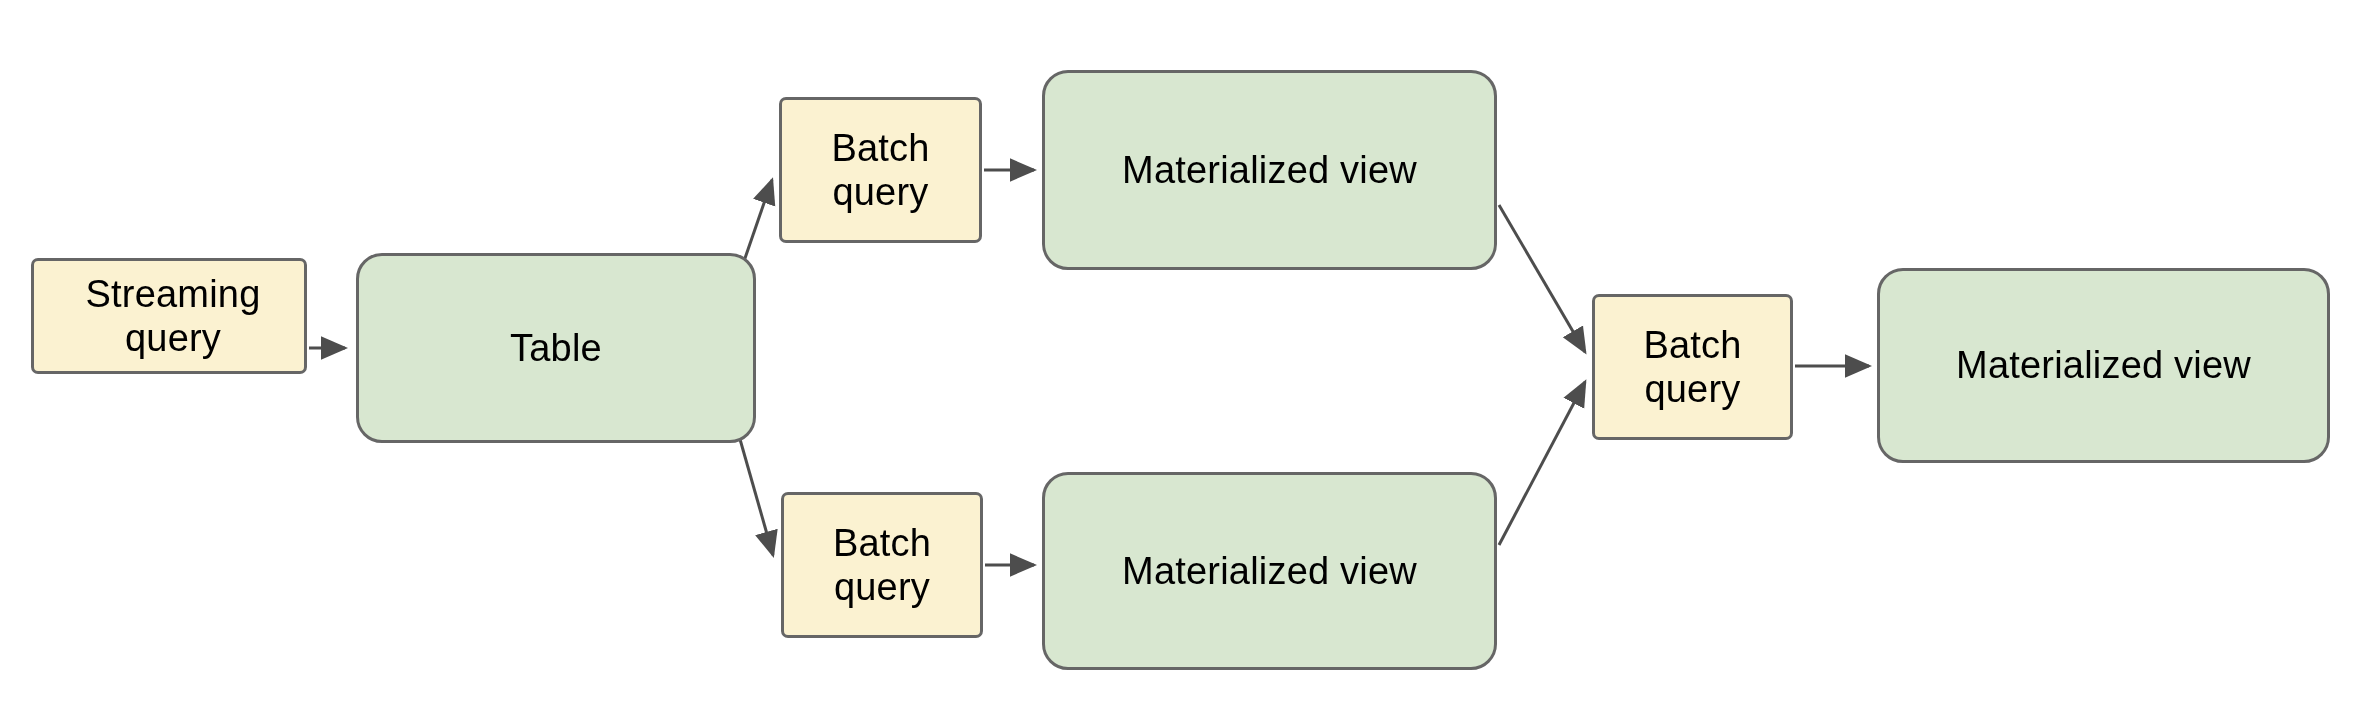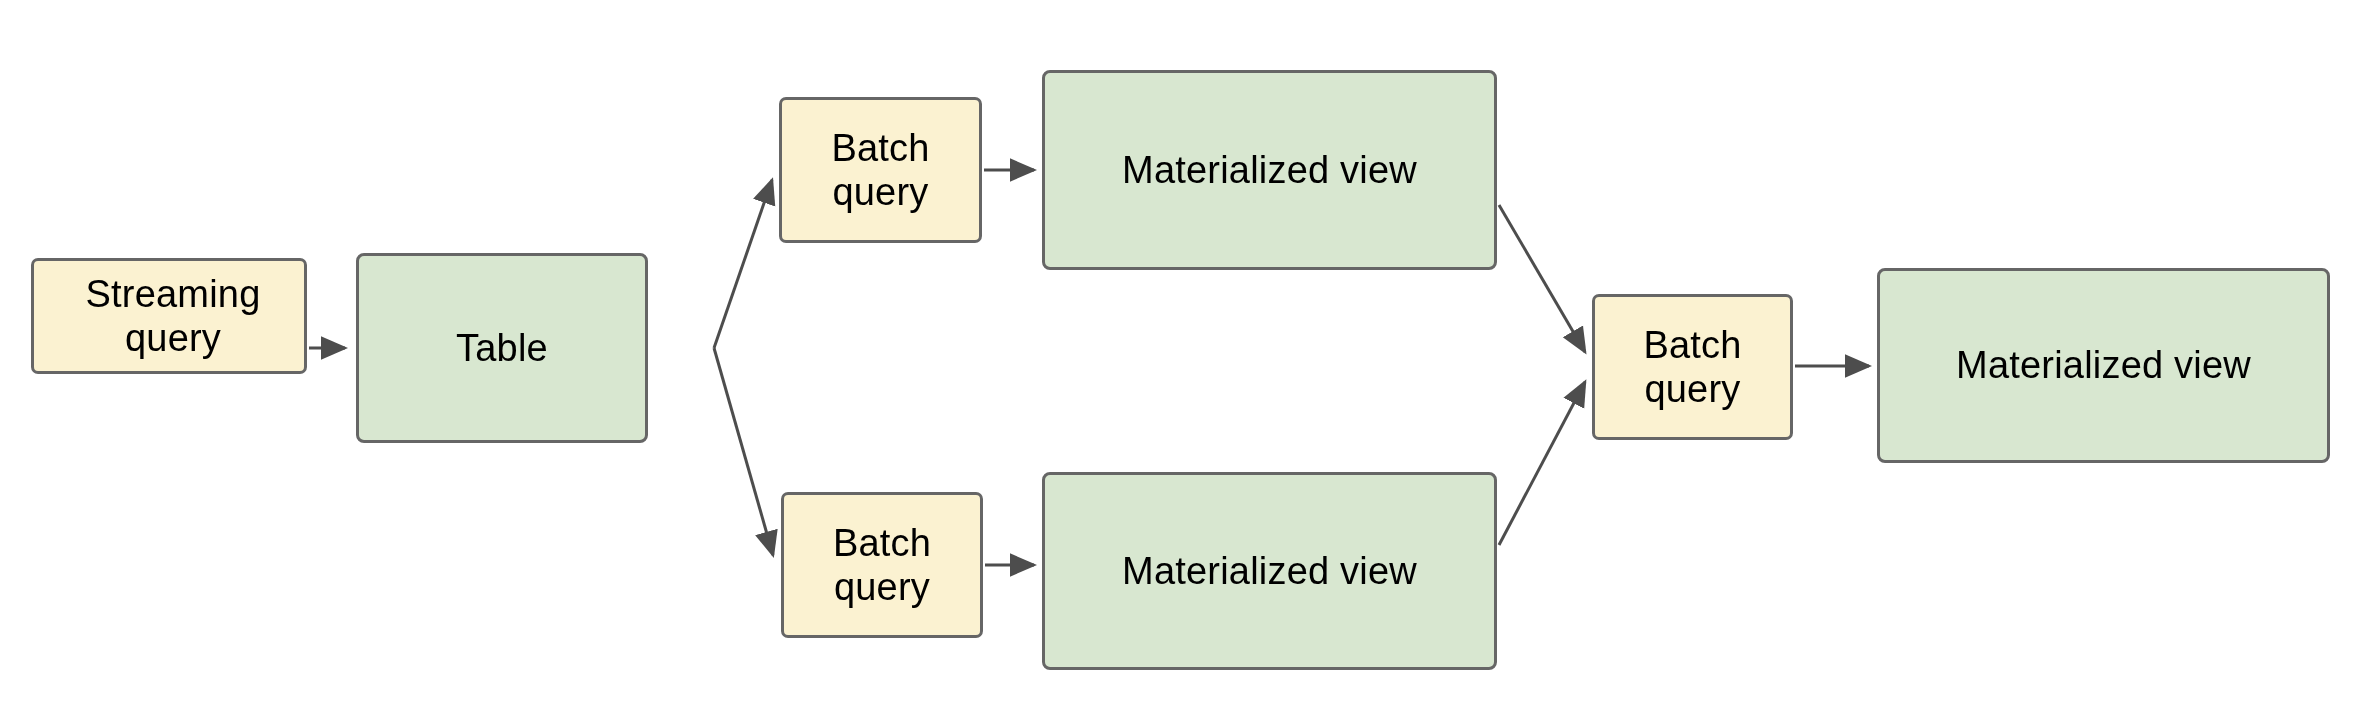--- a/index.html
+++ b/index.html
@@ -39,21 +39,21 @@
     white-space: pre-line;
   }
   .node.process {
     background: #fbf2d1;
     border: 3px solid #666666;
     border-radius: 7px;
   }
   .node.store {
     background: #d8e7d0;
     border: 3px solid #666666;
-    border-radius: 8px;
+    border-radius: 26px;
   }
 </style>
 </head>
 <body>
 
 <div id="canvas">
 
   <svg id="edges" viewBox="0 0 2370 720" width="2370" height="720" xmlns="http://www.w3.org/2000/svg">
     <defs>
       <marker id="arrowhead" markerWidth="9" markerHeight="9" refX="8" refY="4.5" orient="auto" markerUnits="strokeWidth">
@@ -92,21 +92,21 @@
     <g>
       <line x1="1795" y1="366" x2="1869" y2="366" stroke="#4d4d4d" stroke-width="3" marker-end="url(#arrowhead)"></line>
     </g>
   </svg>
 
   <div class="node process" style="left:31px; top:258px; width:276px; height:116px;padding-left:8px;">
     <span>Streaming
 query</span>
   </div>
 
-  <div class="node store" style="left:356px; top:253px; width:292px; height:190px;">
+  <div class="node store" style="left:356px; top:253px; width:400px; height:190px;">
     <span>Table</span>
   </div>
 
   <div class="node process" style="left:779px; top:97px; width:203px; height:146px;">
     <span>Batch
 query</span>
   </div>
 
   <div class="node store" style="left:1042px; top:70px; width:455px; height:200px;">
     <span>Materialized view</span>

